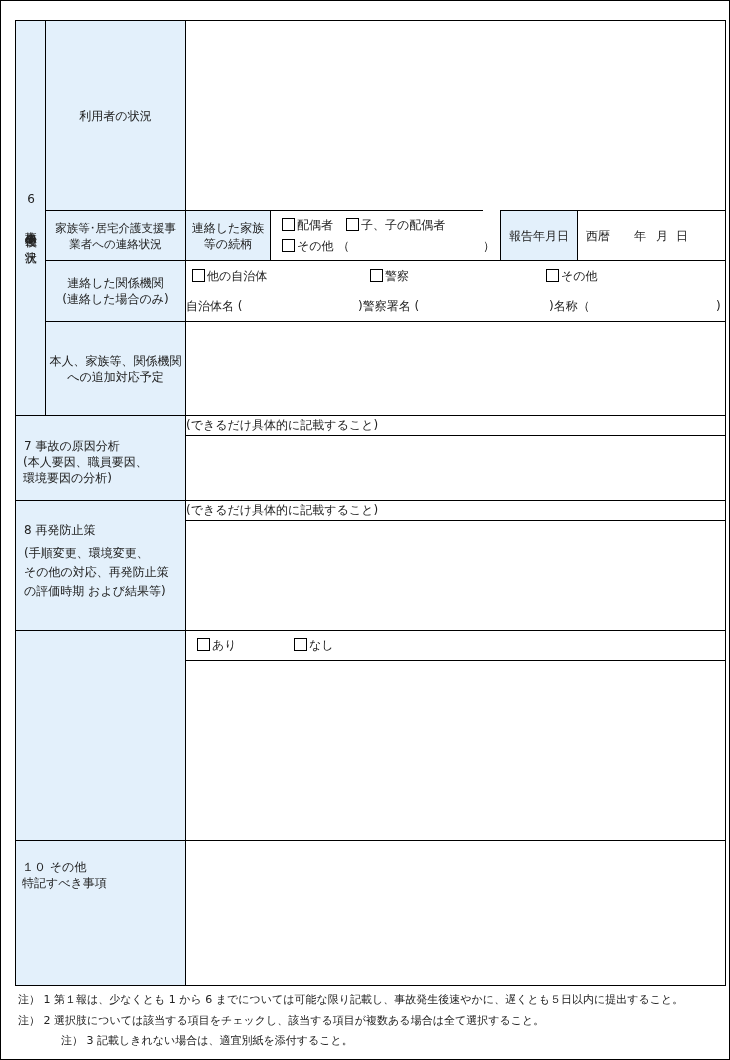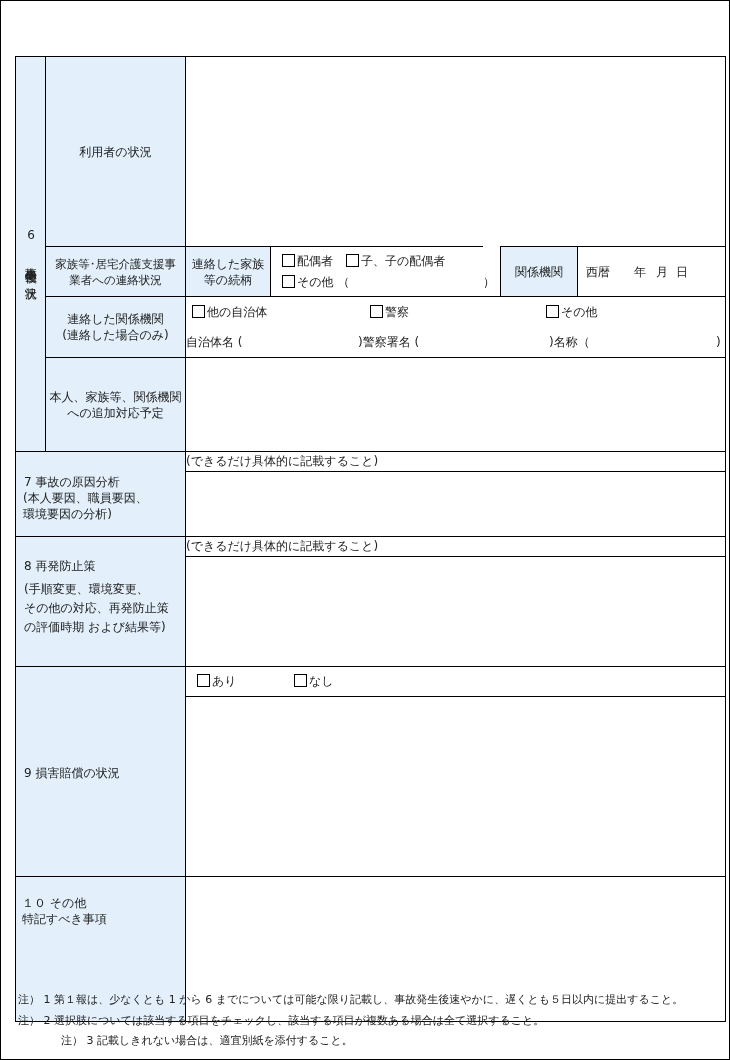--- a/index.html
+++ b/index.html
@@ -1,19 +1,19 @@
 <!DOCTYPE html>
 <html><head>
 <meta charset="utf-8">
 <style>
   html,body{margin:0;padding:0;background:#fff;}
   body{width:730px;height:1060px;position:relative;overflow:hidden;
        font-family:"DejaVu Sans","Liberation Sans",sans-serif;color:#222;}
   .frame{position:absolute;left:0;top:0;width:728px;height:1058px;border:1px solid #000;}
-  .abs{position:absolute;box-sizing:border-box;margin-top:36px;}
+  .abs{position:absolute;box-sizing:border-box;}
   .lbl{background:#e3f0fb;}
   .bl{border-left:1px solid #000;}
   .bt{border-top:1px solid #000;}
   .br{border-right:1px solid #000;}
   .bb{border-bottom:1px solid #000;}
   .txt{font-size:12px;line-height:16px;}
   .center{display:flex;align-items:center;justify-content:center;text-align:center;}
   .vtext{writing-mode:vertical-rl;text-orientation:upright;font-size:12px;letter-spacing:1px;}
   .cb{display:inline-block;width:13px;height:13px;border:1px solid #000;box-sizing:border-box;vertical-align:-2px;margin-right:2px;background:#fff;}
   .opt{position:absolute;font-size:12px;line-height:16px;white-space:nowrap;}
@@ -42,21 +42,21 @@
   <span style="display:block;width:75px;">連絡した家族等の続柄</span>
 </div>
 <div class="abs bt" style="left:271px;top:210px;width:212px;height:50px;">
   <span class="opt" style="left:11px;top:6px;"><span class="cb"></span><span>配偶者</span></span>
   <span class="opt" style="left:75px;top:6px;"><span class="cb"></span><span>子、子の配偶者</span></span>
   <span class="opt" style="left:11px;top:27px;"><span class="cb"></span><span>その他</span> <span>（</span></span>
   <span class="abs" style="left:78px;top:27px;width:135px;height:16px;"></span>
   <span class="opt" style="left:212px;top:27px;">）</span>
 </div>
 <div class="abs lbl bl br bt center txt" style="left:500px;top:210px;width:78px;height:50px;">
-  <span>関係機関</span>
+  <span>報告年月日</span>
 </div>
 <div class="abs bt txt" style="left:578px;top:210px;width:147px;height:50px;">
   <span class="opt" style="left:8px;top:17px;">西暦</span>
   <span class="opt" style="left:56px;top:17px;">年</span>
   <span class="opt" style="left:78px;top:17px;">月</span>
   <span class="opt" style="left:98px;top:17px;">日</span>
 </div>
 
 <div class="abs lbl br bt center txt" style="left:46px;top:260px;width:140px;height:61px;">
   <span><span>連絡した関係機関</span><br><span>(連絡した場合のみ)</span></span>
@@ -94,21 +94,20 @@
   <div style="line-height:19px;">(手順変更、環境変更、</div>
   <div style="line-height:19px;">その他の対応、再発防止策</div>
   <div style="line-height:19px;">の評価時期 および結果等)</div>
 </div>
 <div class="abs bt bb txt" style="left:186px;top:500px;width:539px;height:21px;padding:1px 0 0 0;">
   <span>(できるだけ具体的に記載すること)</span>
 </div>
 <div class="abs" style="left:186px;top:521px;width:539px;height:109px;"></div>
 
 <div class="abs lbl br bt txt" style="left:16px;top:630px;width:170px;height:210px;padding:96px 0 0 8px;">
-  <div style="line-height:20px;">9  損害賠償の状況</div>
 </div>
 <div class="abs bt bb" style="left:186px;top:630px;width:539px;height:31px;">
   <span class="opt" style="left:11px;top:6px;text-align:center;"><span class="cb"></span><span>あり</span></span>
   <span class="opt" style="left:108px;top:6px;"><span class="cb"></span><span>なし</span></span>
 </div>
 <div class="abs" style="left:186px;top:661px;width:539px;height:179px;"></div>
 
 <div class="abs lbl br bt txt" style="left:16px;top:840px;width:170px;height:145px;padding:18px 0 0 6px;">
   <div>１０ その他</div>
   <div>特記すべき事項</div>

